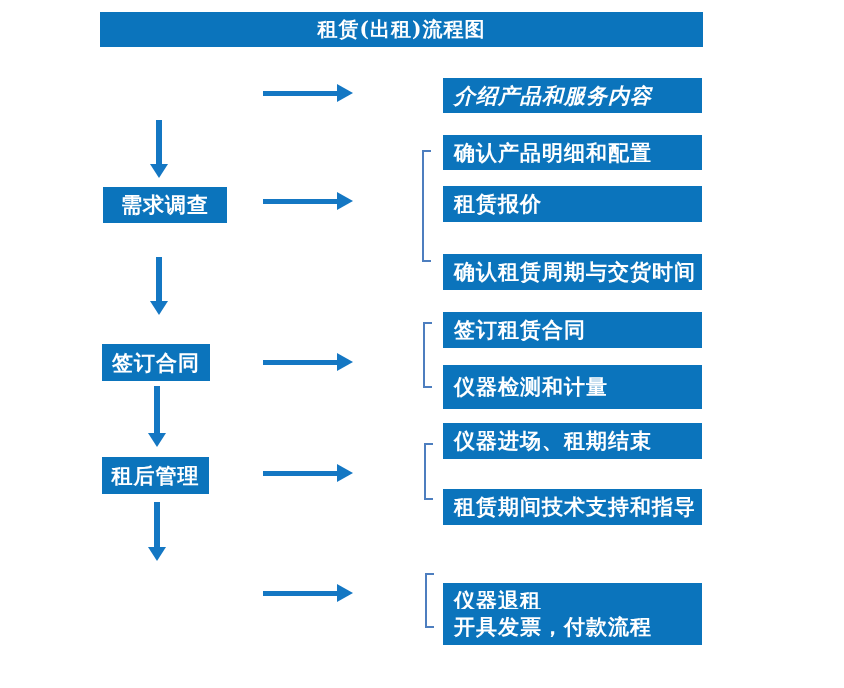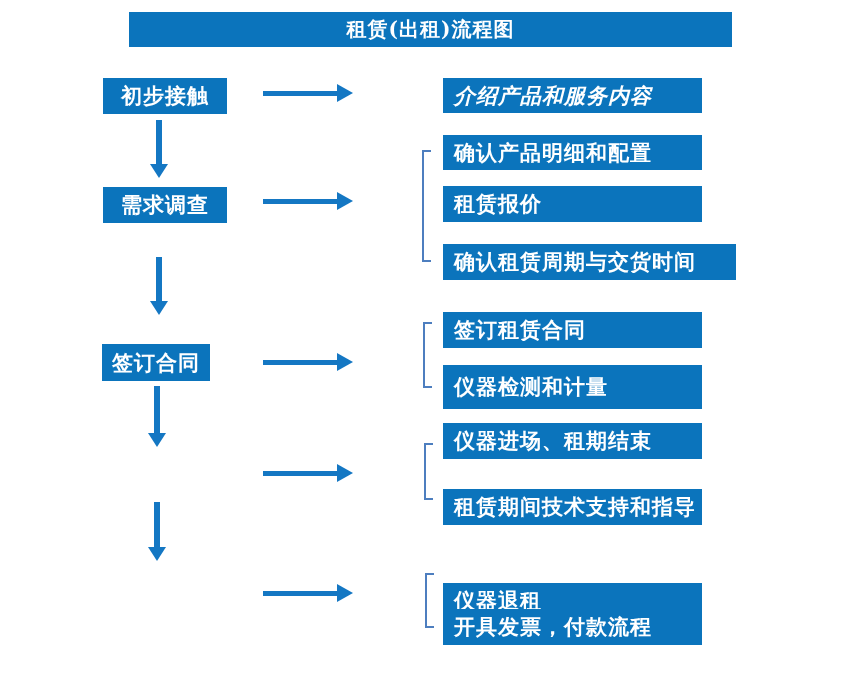--- a/index.html
+++ b/index.html
@@ -19,21 +19,20 @@
     left: 100px; top: 12px;
     width: 603px; height: 35px;
     background: var(--box, #0b74bc);
     color: #ffffff;
     font-weight: bold;
     font-size: 20px;
     display: flex;
     align-items: center;
     justify-content: center;
     letter-spacing: 1px;
-    margin-left: 29px;
   }
   .box {
     position: absolute;
     background: var(--box, #0b74bc);
     color: #ffffff;
     font-weight: bold;
     font-size: 21px;
     display: flex;
     align-items: center;
     letter-spacing: 1px;
@@ -79,29 +78,29 @@
     background: transparent;
   }
 </style>
 </head>
 <body>
 
 <div id="canvas">
 
   <div class="title-bar">租赁(出租)流程图</div>
 
-  <div class="box left-box" style="left:103px; top:78px;  width:124px; height:36px;">初步接触</div>
   <div class="box left-box" style="left:103px; top:187px; width:124px; height:36px;text-align:center;">需求调查</div>
   <div class="box left-box" style="left:102px; top:344px; width:108px; height:37px;">签订合同</div>
+  <div class="box left-box" style="left:102px; top:457px; width:107px; height:37px;">租后管理</div>
 
   <div class="box right-box" style="left:443px; top:78px;  width:259px; height:35px;font-style:italic;">介绍产品和服务内容</div>
 
   <div class="box right-box" style="left:443px; top:135px; width:259px; height:35px;">确认产品明细和配置</div>
   <div class="box right-box" style="left:443px; top:186px; width:259px; height:36px;">租赁报价</div>
-  <div class="box right-box" style="left:443px; top:244px; width:293px; height:36px;">确认租赁周期与交货时间</div>
+  <div class="box right-box" style="left:443px; top:254px; width:259px; height:36px;">确认租赁周期与交货时间</div>
 
   <div class="box right-box" style="left:443px; top:312px; width:259px; height:36px;">签订租赁合同</div>
   <div class="box right-box" style="left:443px; top:365px; width:259px; height:44px;">仪器检测和计量</div>
 
   <div class="box right-box" style="left:443px; top:423px; width:259px; height:36px;">仪器进场、租期结束</div>
   <div class="box right-box" style="left:443px; top:489px; width:259px; height:36px;">租赁期间技术支持和指导</div>
 
   <div class="box right-box" style="left:443px; top:557px; width:259px; height:36px;margin-top:26px;">仪器退租</div>
   <div class="box right-box" style="left:443px; top:609px; width:259px; height:36px;">开具发票，付款流程</div>
 

